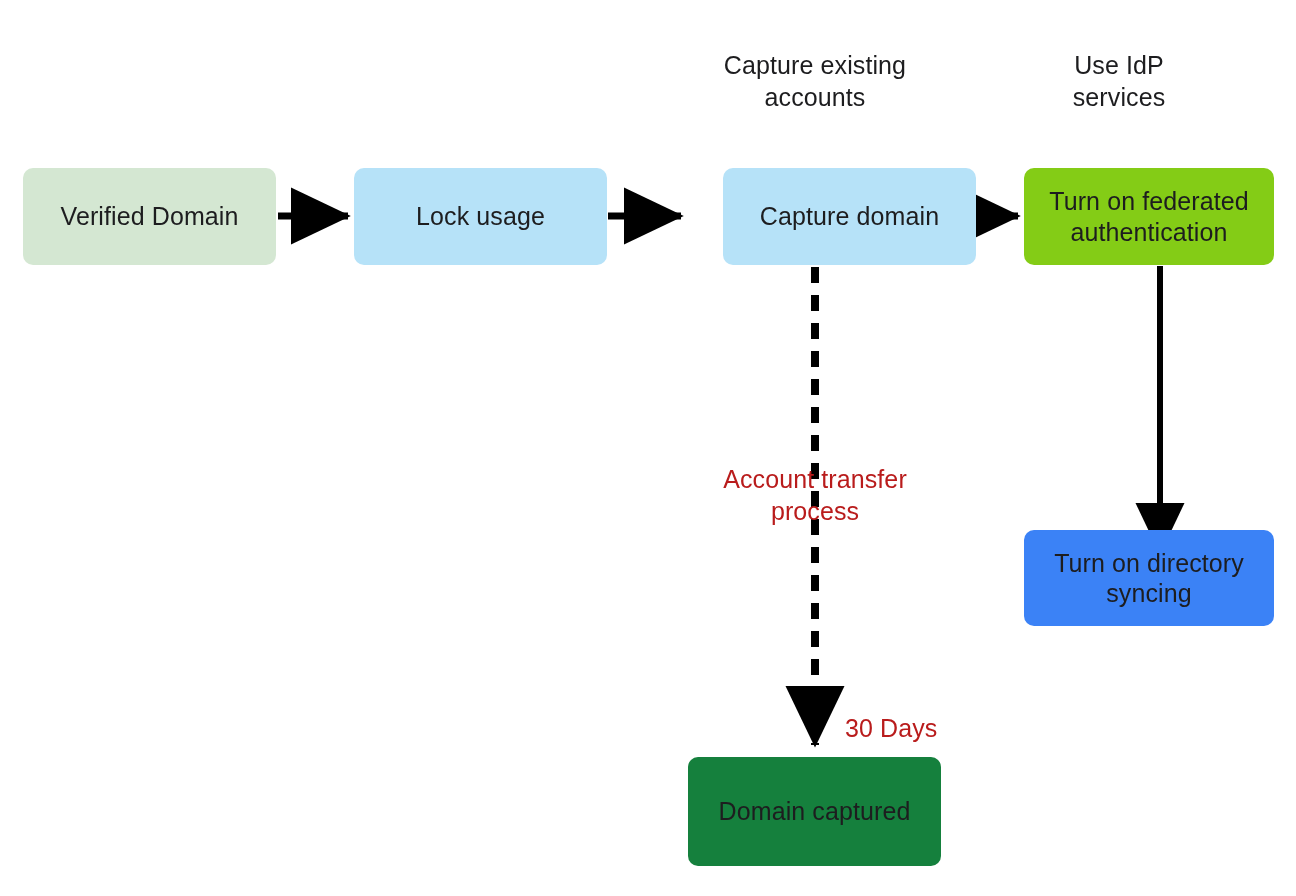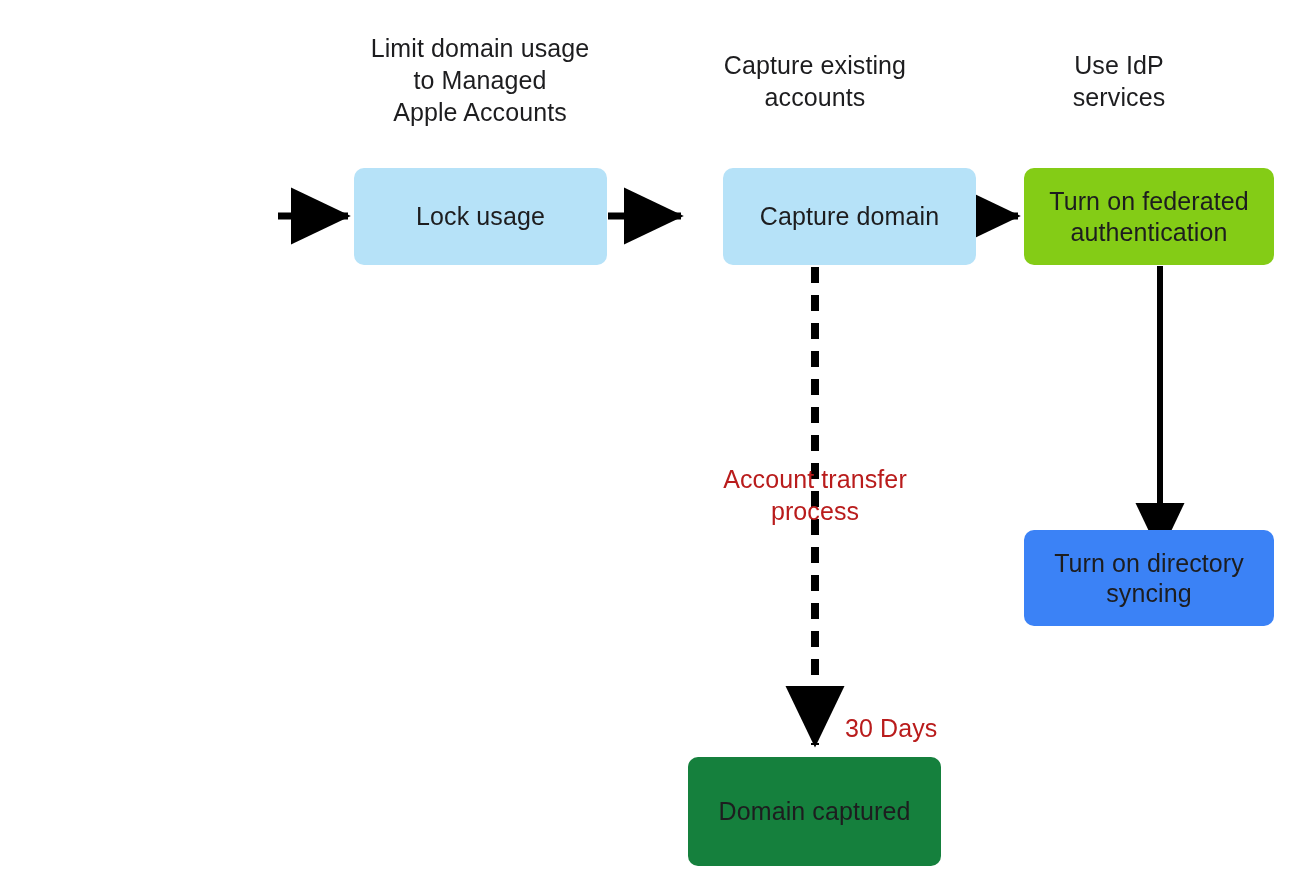--- a/index.html
+++ b/index.html
@@ -91,30 +91,28 @@
 
     <line x1="608" y1="216" x2="681" y2="216" stroke="#000000" stroke-width="7" marker-end="url(#arrow-right)"></line>
 
     <line x1="943" y1="216" x2="1018" y2="216" stroke="#000000" stroke-width="7" marker-end="url(#arrow-right)"></line>
 
     <line x1="1160" y1="266" x2="1160" y2="552" stroke="#000000" stroke-width="6" marker-end="url(#arrow-down)"></line>
 
     <line x1="815" y1="267" x2="815" y2="745" stroke="#000000" stroke-width="8" stroke-dasharray="16 12" marker-end="url(#arrow-down-dash)"></line>
   </svg>
 
-  <div class="caption" style="left:340px; top:32px; width:280px;">Limit domain usage
-to Managed
-Apple Accounts</div>
 
   <div class="caption" style="left:675px; top:49px; width:280px;">Capture existing
 accounts</div>
 
   <div class="caption" style="left:989px; top:49px; width:260px;">Use IdP
 services</div>
 
+  <div class="node" style="left:23px; top:168px; width:253px; height:97px; background:#d4e7d2;">Verified Domain</div>
 
   <div class="node" style="left:354px; top:168px; width:253px; height:97px; background:#b6e2f8;">Lock usage</div>
 
   <div class="node" style="left:688px; top:168px; width:253px; height:97px; background:#b6e2f8;margin-left:35px;">Capture domain</div>
 
   <div class="node" style="left:1024px; top:168px; width:250px; height:97px; background:#84cc16;">Turn on federated
 authentication</div>
 
   <div class="node" style="left:1024px; top:530px; width:250px; height:96px; background:#3b82f6;">Turn on directory
 syncing</div>

